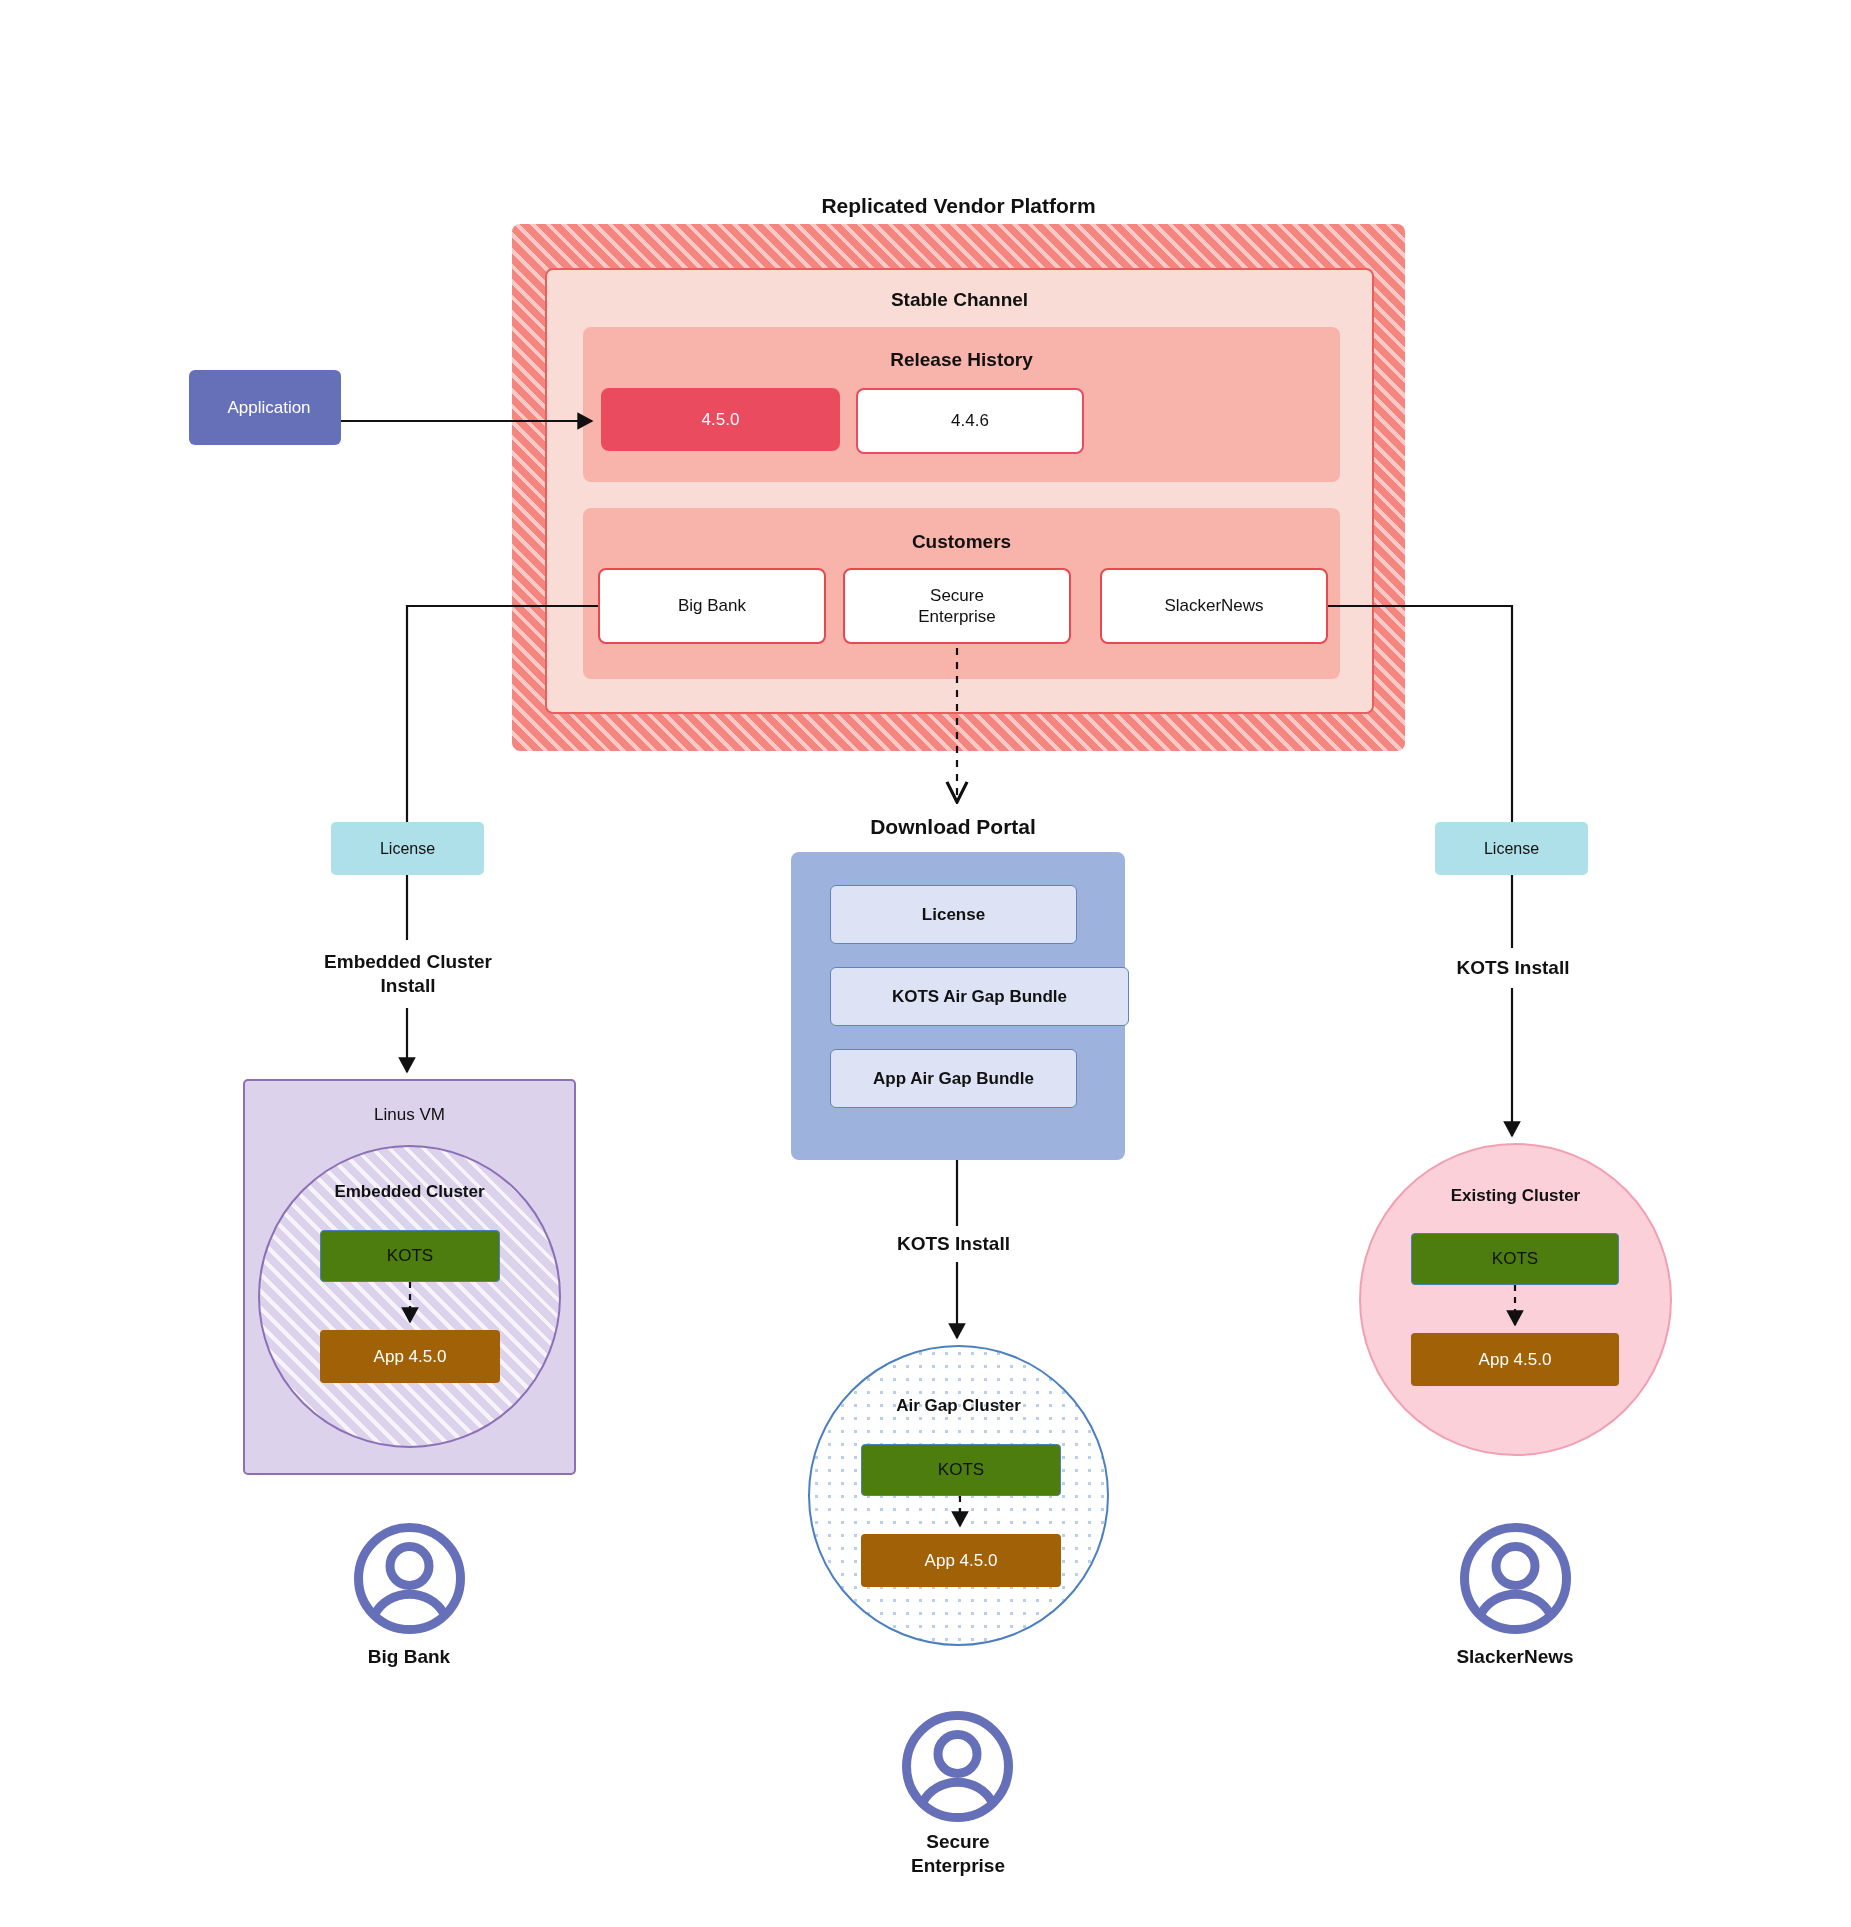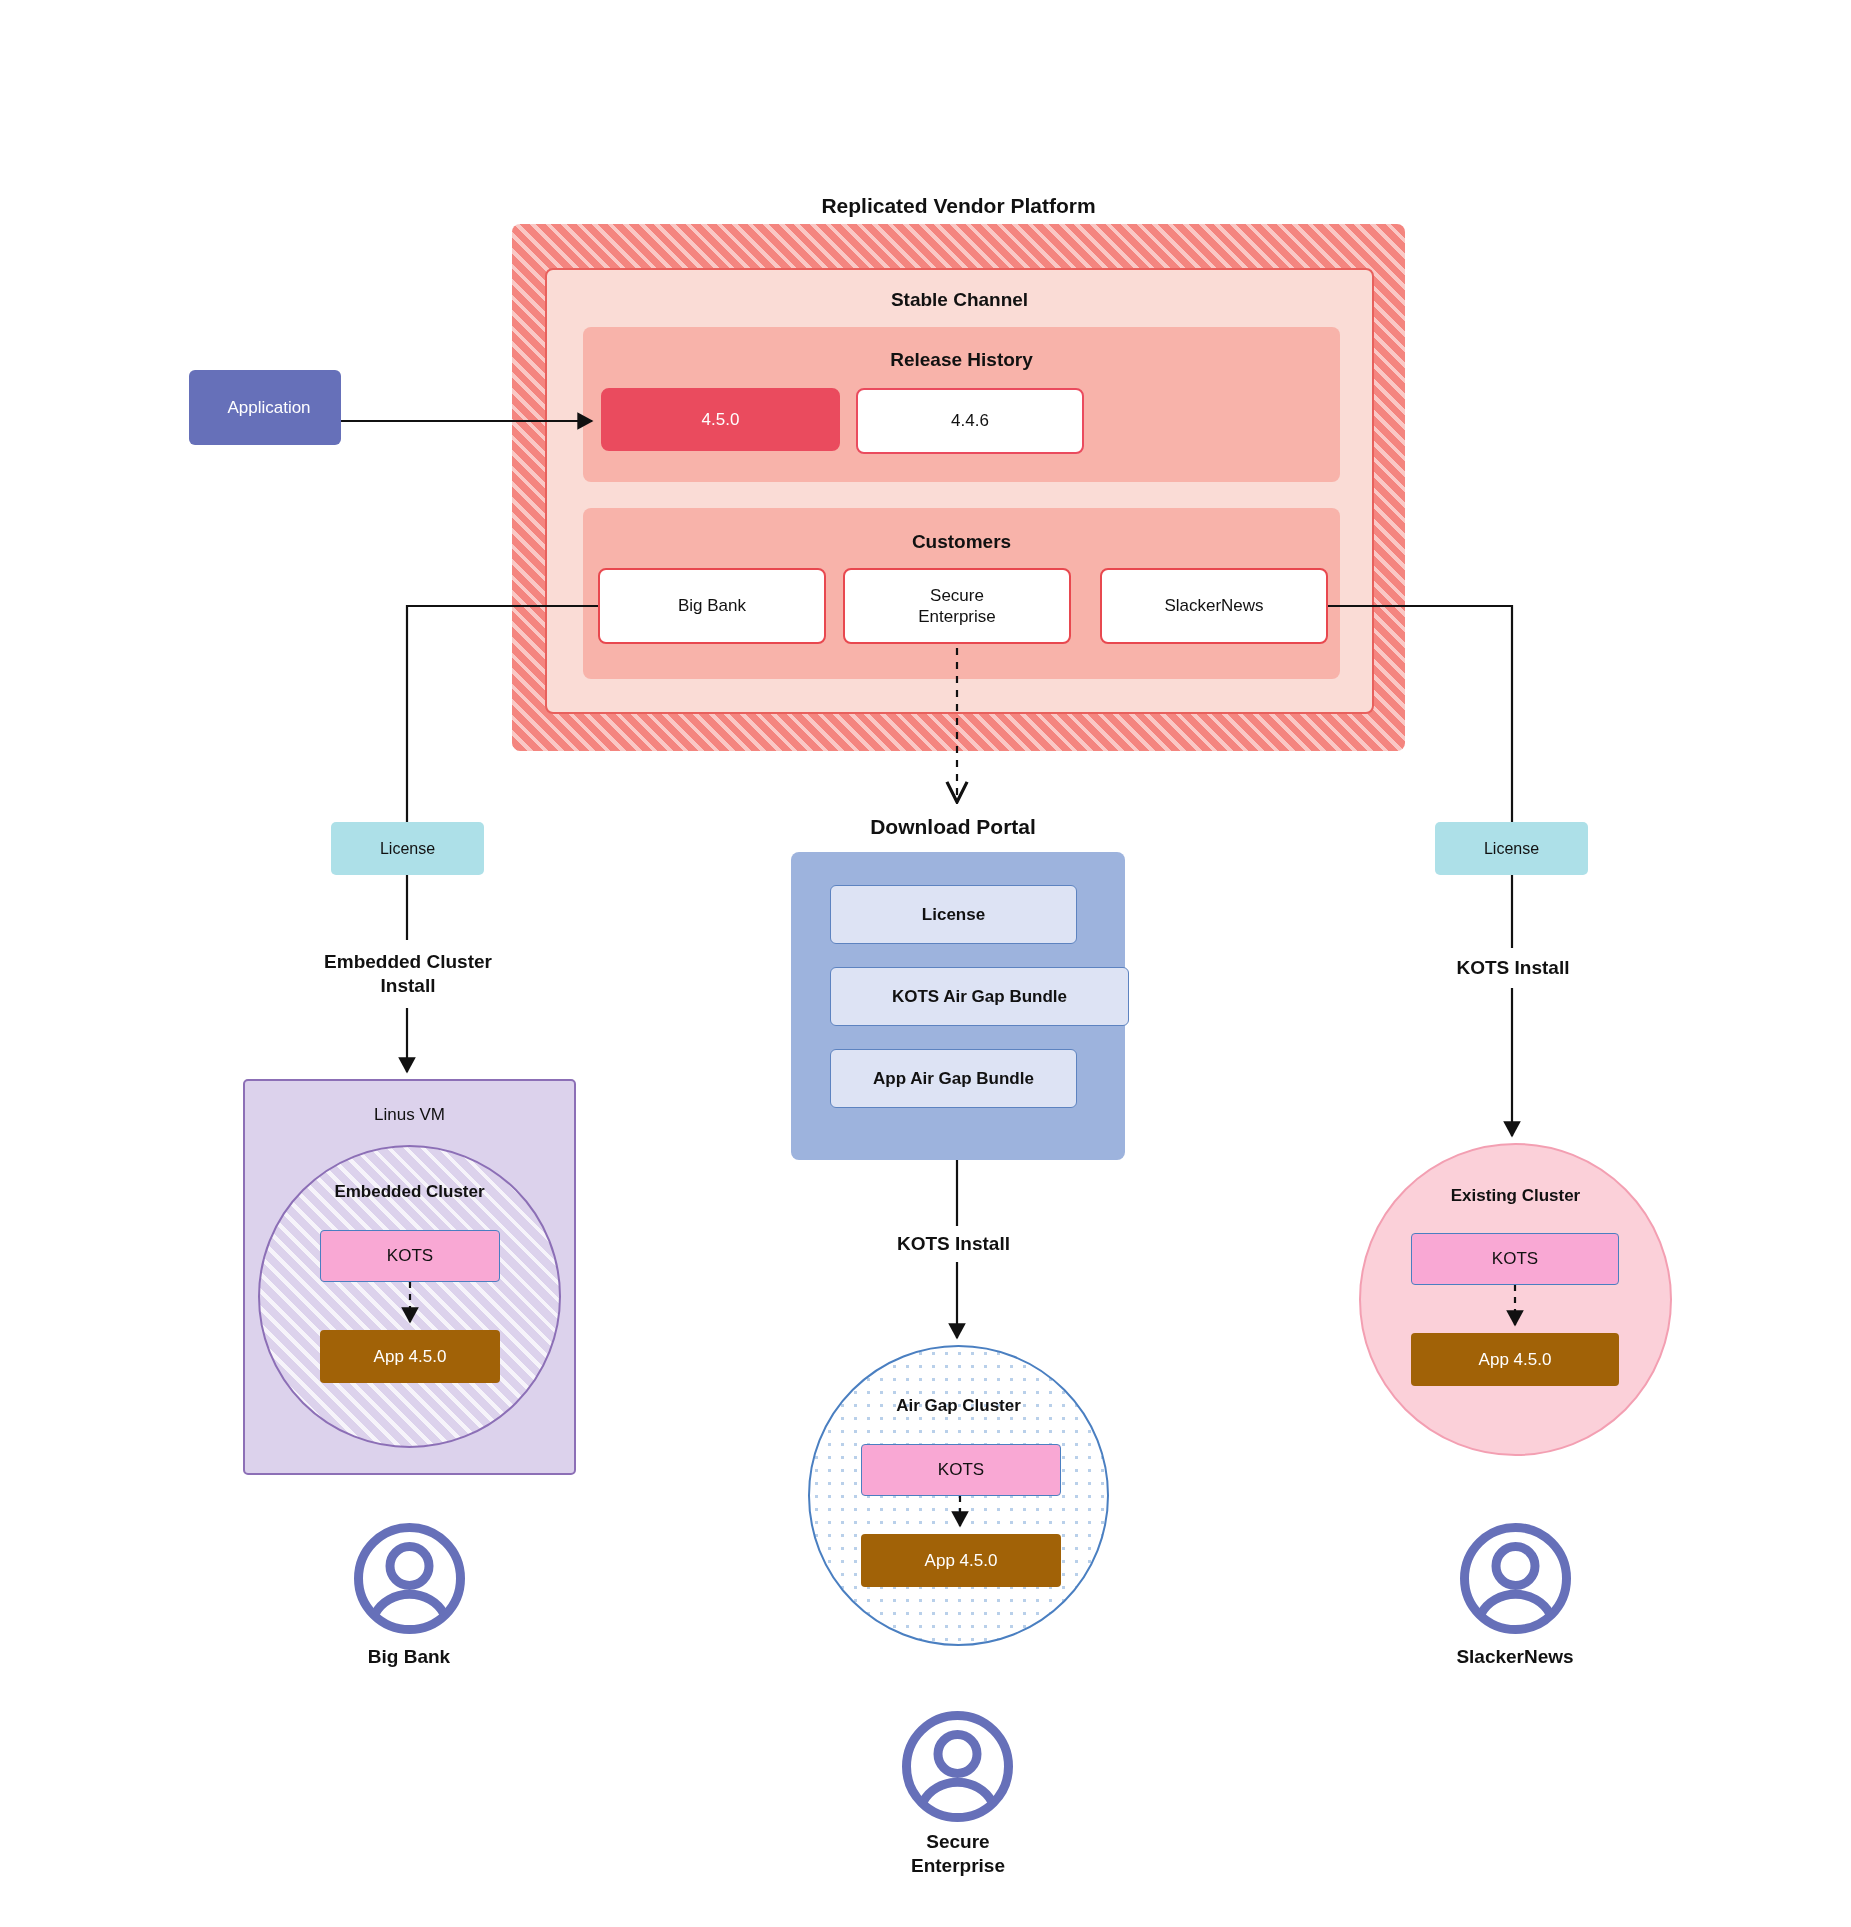--- a/index.html
+++ b/index.html
@@ -152,21 +152,21 @@
 
   
   .existing-circle {
     border-radius: 50%;
     border: 2px solid #f39fb2;
     background: #fbd0d9;
   }
 
   
   .kots-box {
-    background: #f9a8d4;
+    background: #4d7c0f;
     border: 1.5px solid #4a7fc1;
     border-radius: 4px;
     color: #111111;
     font-size: 17px;
     text-align: right;
   }
   .appver-box {
     background: #a16207;
     border-radius: 4px;
     color: #ffffff;

